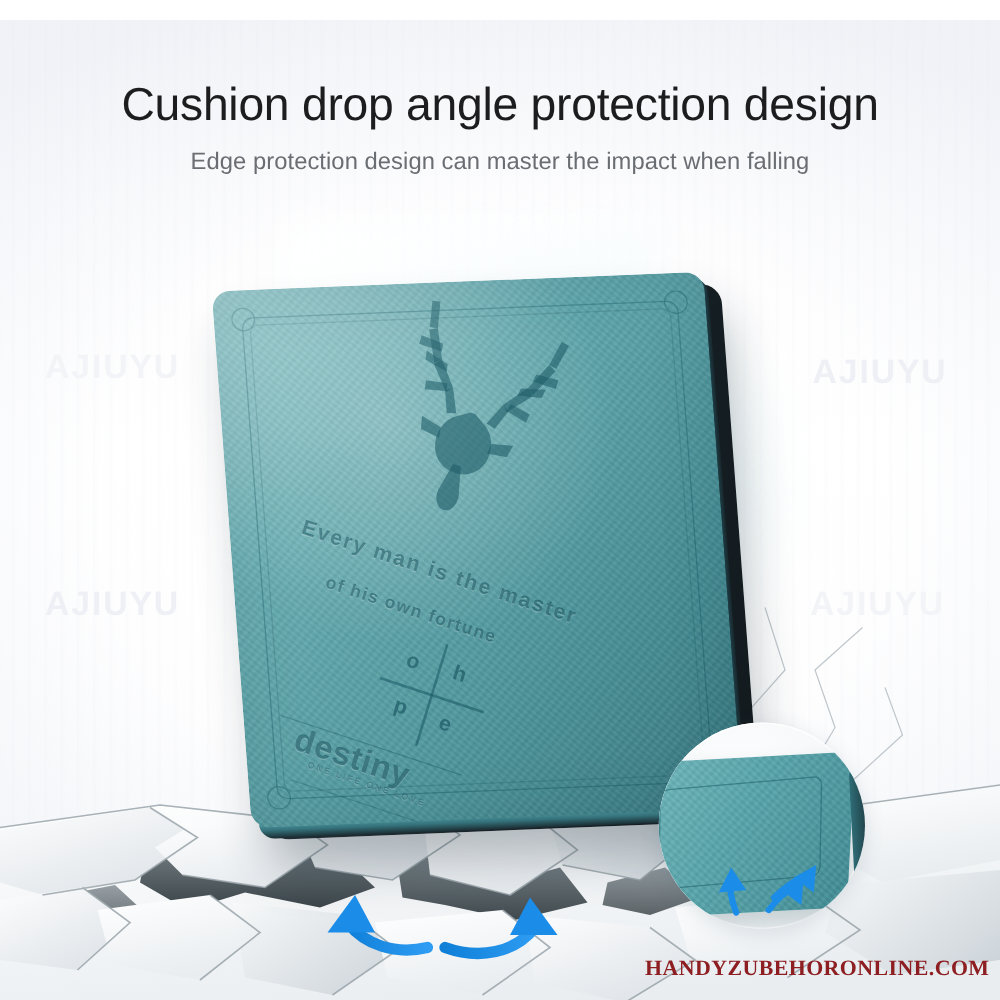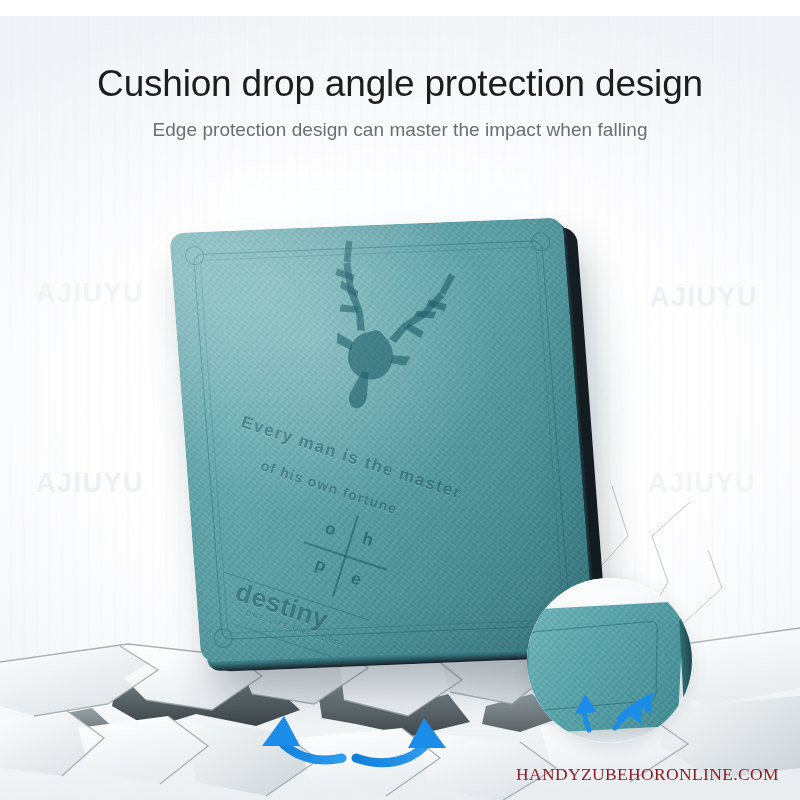--- a/index.html
+++ b/index.html
@@ -232,21 +232,21 @@
     transform: rotate(-2deg);
   }
 
   
   .site-watermark {
     position: absolute;
     left: 516px;
     top: 748px;
     font-family: "Liberation Serif", serif;
     font-size: 17.5px;
-    font-weight: 400;
+    font-weight: 700;
     letter-spacing: 0.35px;
     color: #8d1f22;
     z-index: 60;
     white-space: nowrap;
   }
 
   
   .emboss-text {
     position: absolute;
     font-family: "Liberation Sans", sans-serif;

